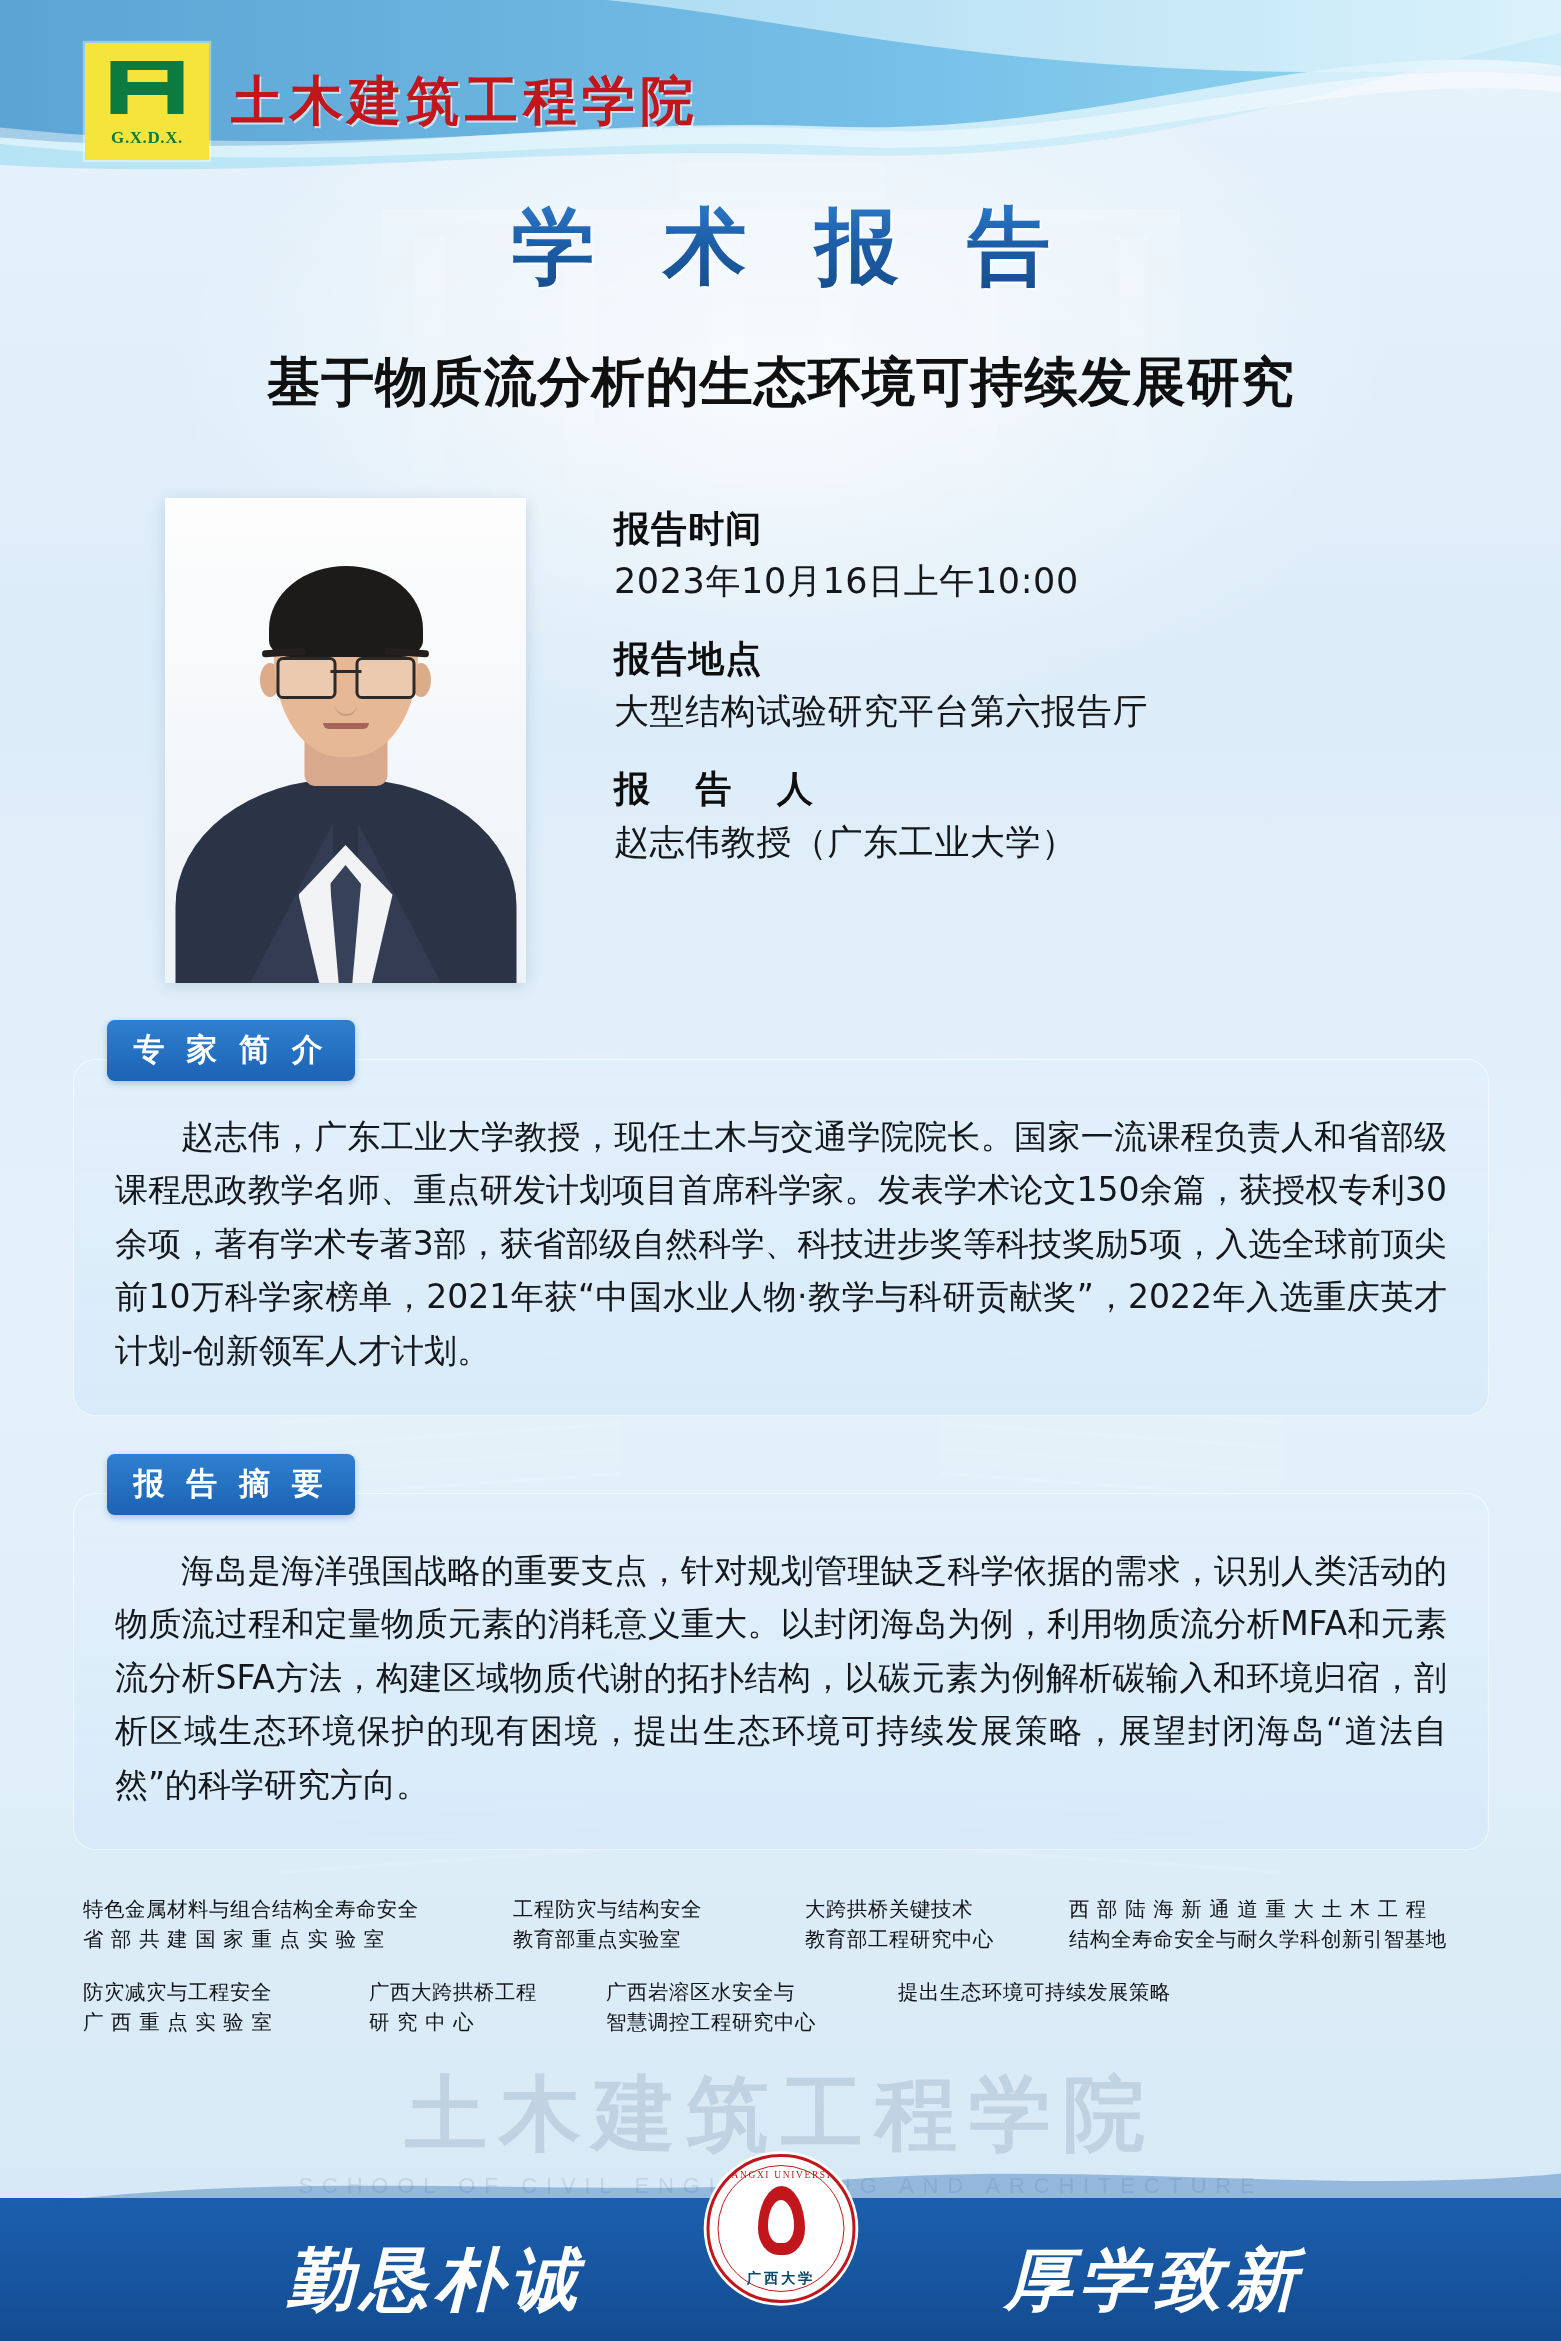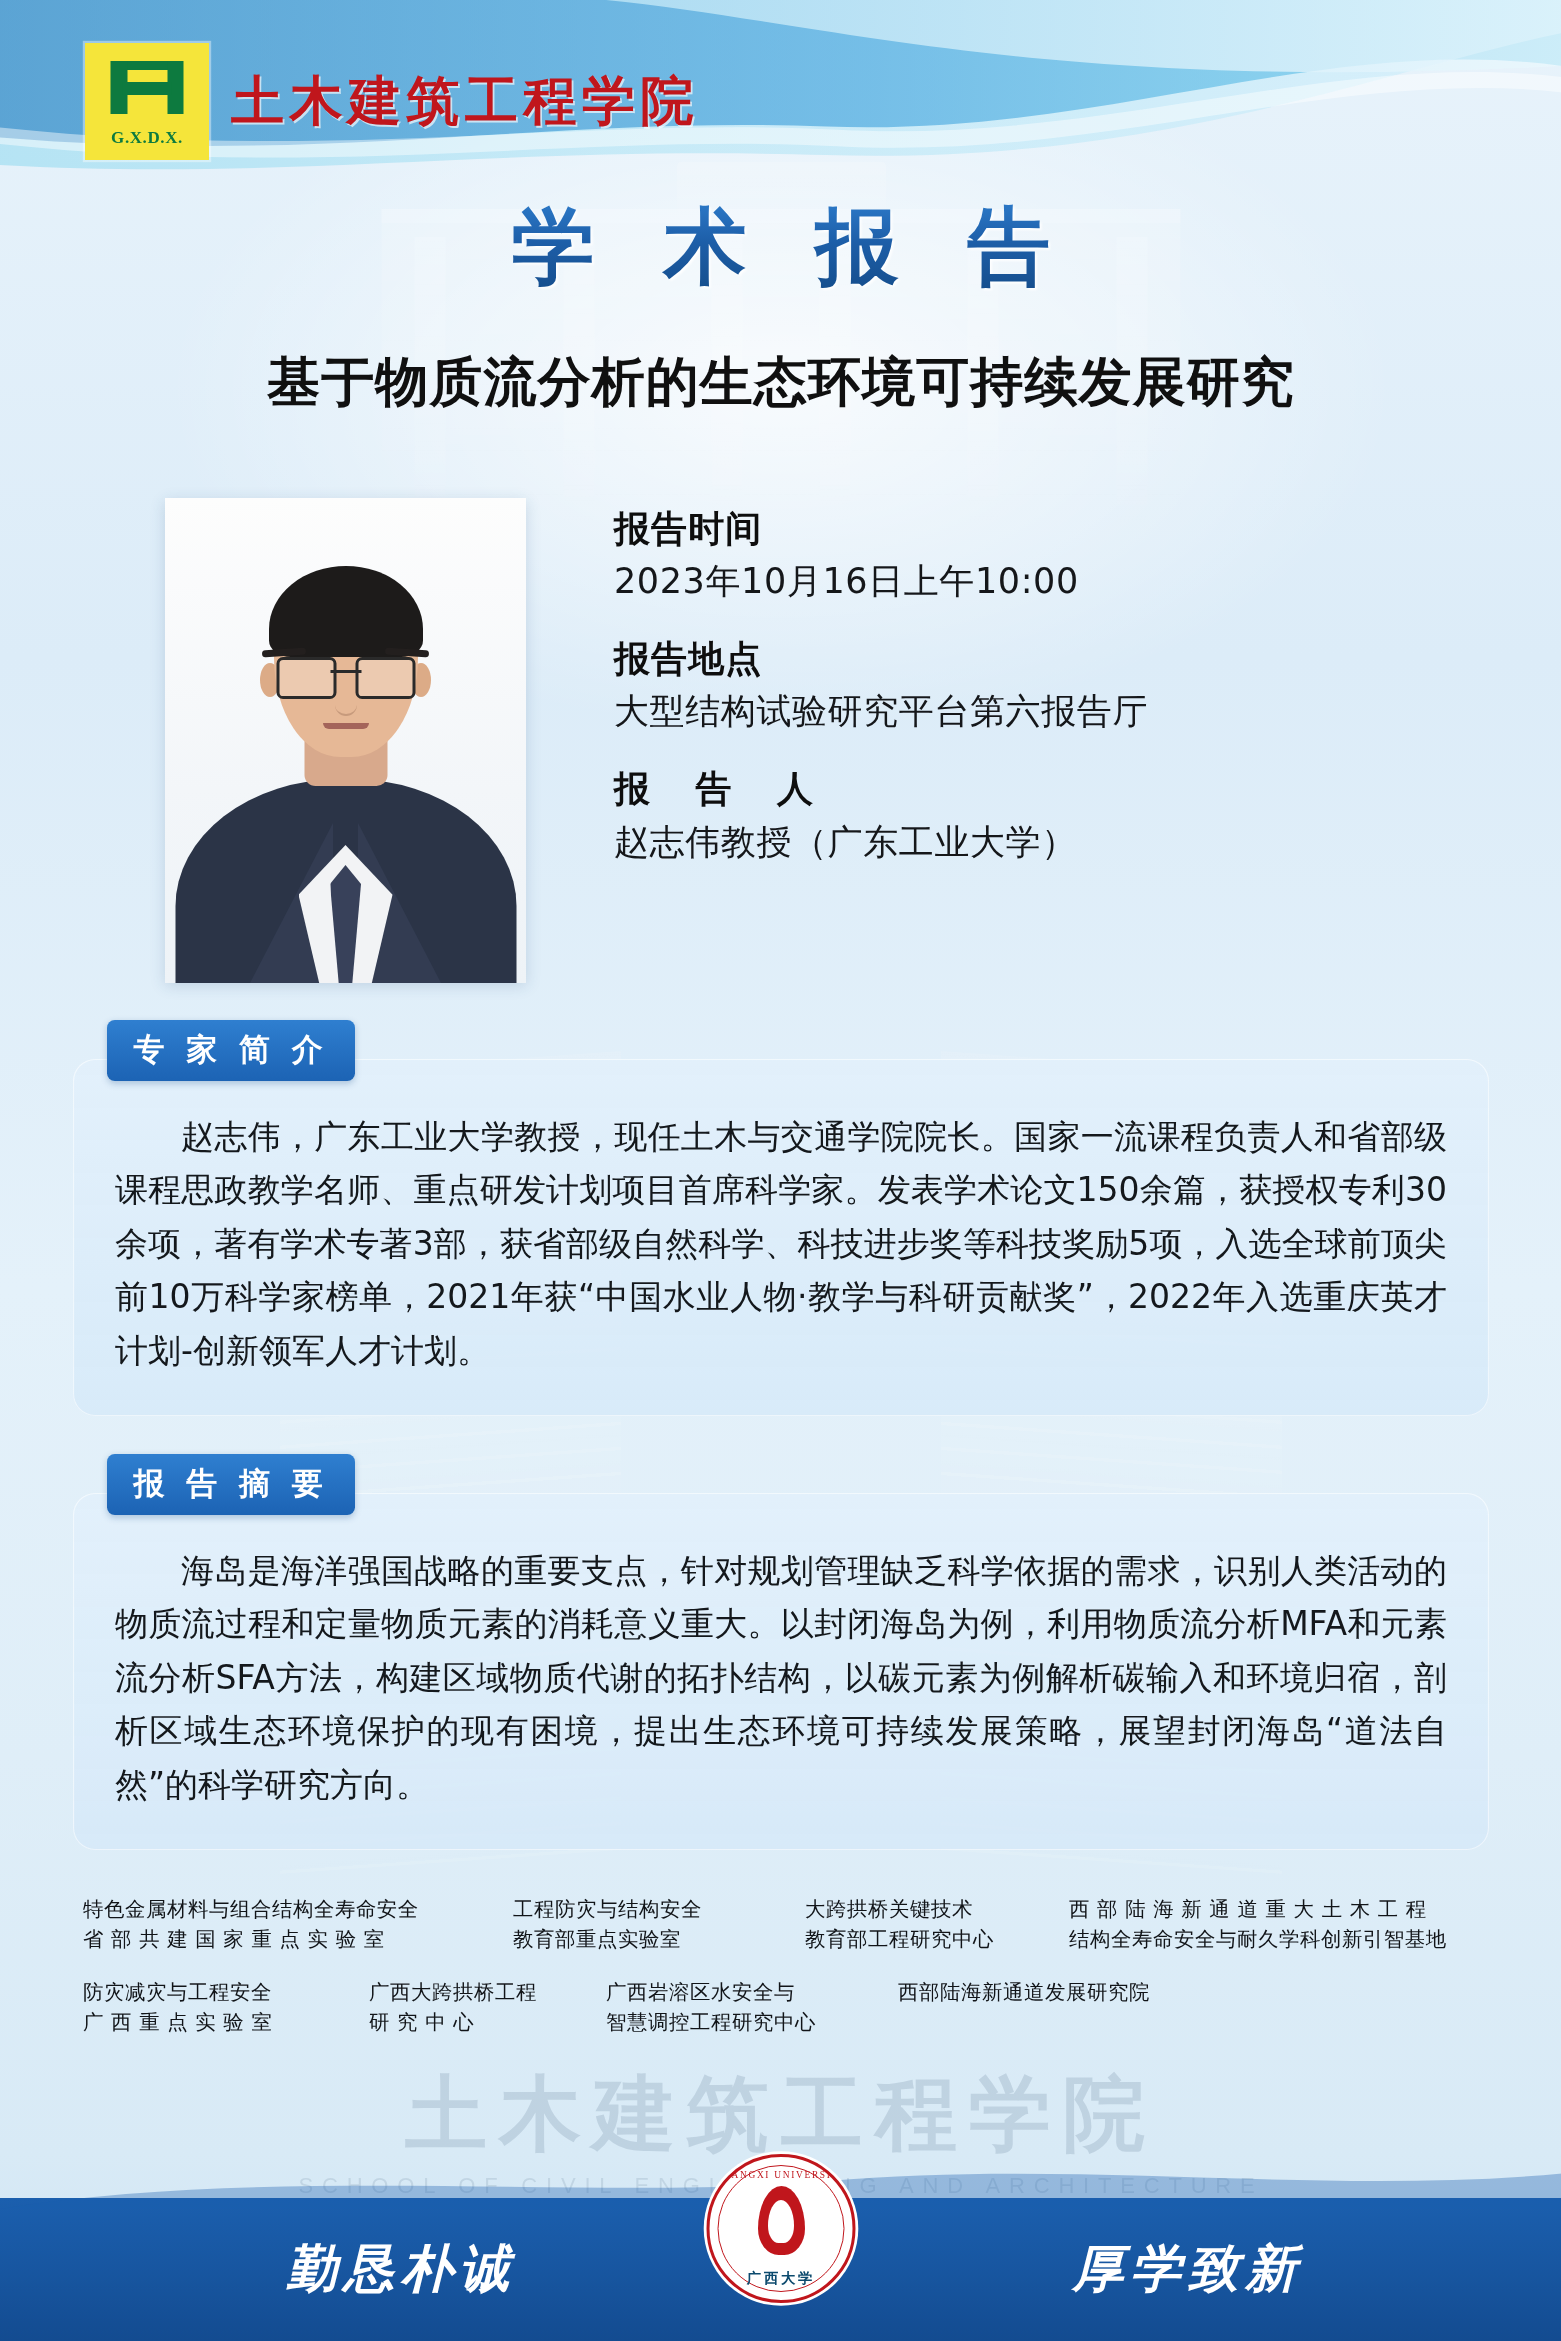--- a/index.html
+++ b/index.html
@@ -476,21 +476,21 @@
     justify-content: center;
   }
   .footer-wave {
     position: absolute;
     left: 0;
     top: -50px;
     width: 1562px;
     height: 61px;
   }
   .motto {
-    font-size: 51px;
+    font-size: 68px;
     color: #ffffff;
     font-weight: bold;
     letter-spacing: 6.6px;
     font-family: "DejaVu Serif", "Liberation Serif", serif;
     font-style: italic;
   }
   .motto.left { position: absolute; left: 286px; top: 37px; }
   .motto.right { position: absolute; right: 259px; top: 37px; }
   .seal {
     position: absolute;
@@ -678,21 +678,21 @@
       <div class="lab">西 部 陆 海 新 通 道 重 大 土 木 工 程
 结构全寿命安全与耐久学科创新引智基地</div>
     </div>
     <div class="labs-row r2">
       <div class="lab">防灾减灾与工程安全
 广 西 重 点 实 验 室</div>
       <div class="lab">广西大跨拱桥工程
 研  究  中  心</div>
       <div class="lab">广西岩溶区水安全与
 智慧调控工程研究中心</div>
-      <div class="lab">西部陆海新通道发展研究院</div>
+      <div class="lab">提出生态环境可持续发展策略</div>
     </div>
   </div>
 
   <div class="footer">
     <svg class="footer-wave" viewBox="0 0 2835 110" preserveAspectRatio="none">
       <path d="M0,110 C500,30 1100,96 1500,60 C1950,20 2400,86 2835,46 L2835,110 Z" fill="#1b5fae" opacity="0.35"></path>
     </svg>
     <div class="motto left">勤恳朴诚</div>
     <div class="seal">
       <div class="ring"></div>

